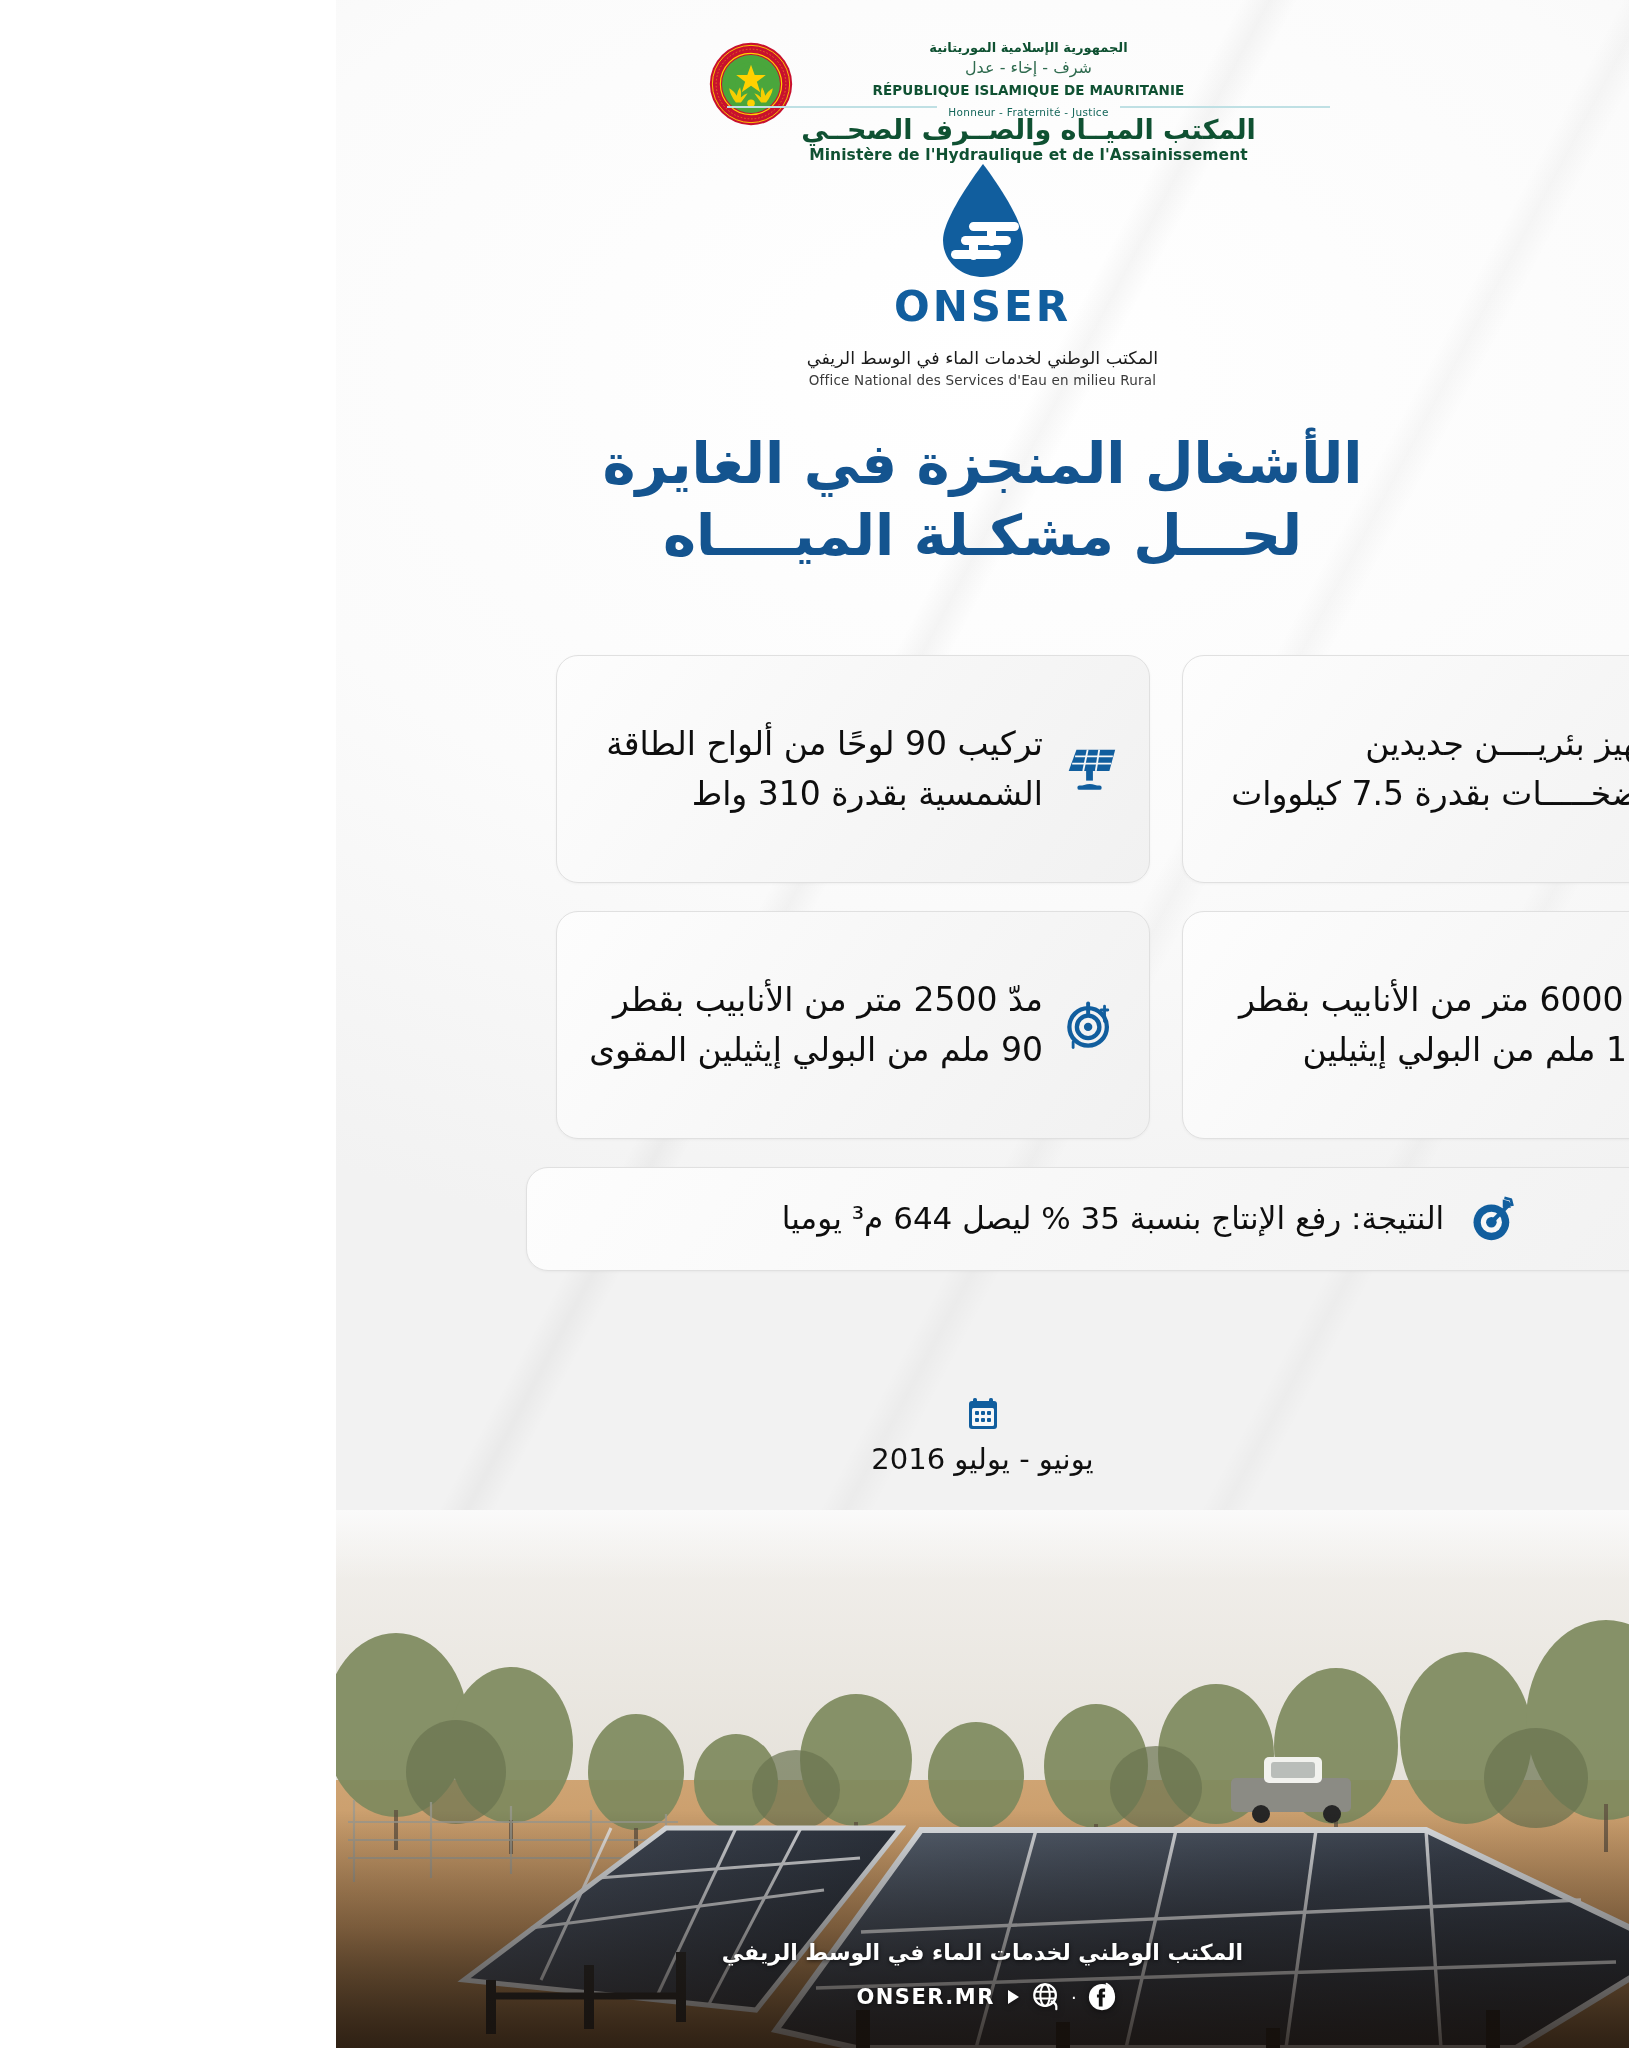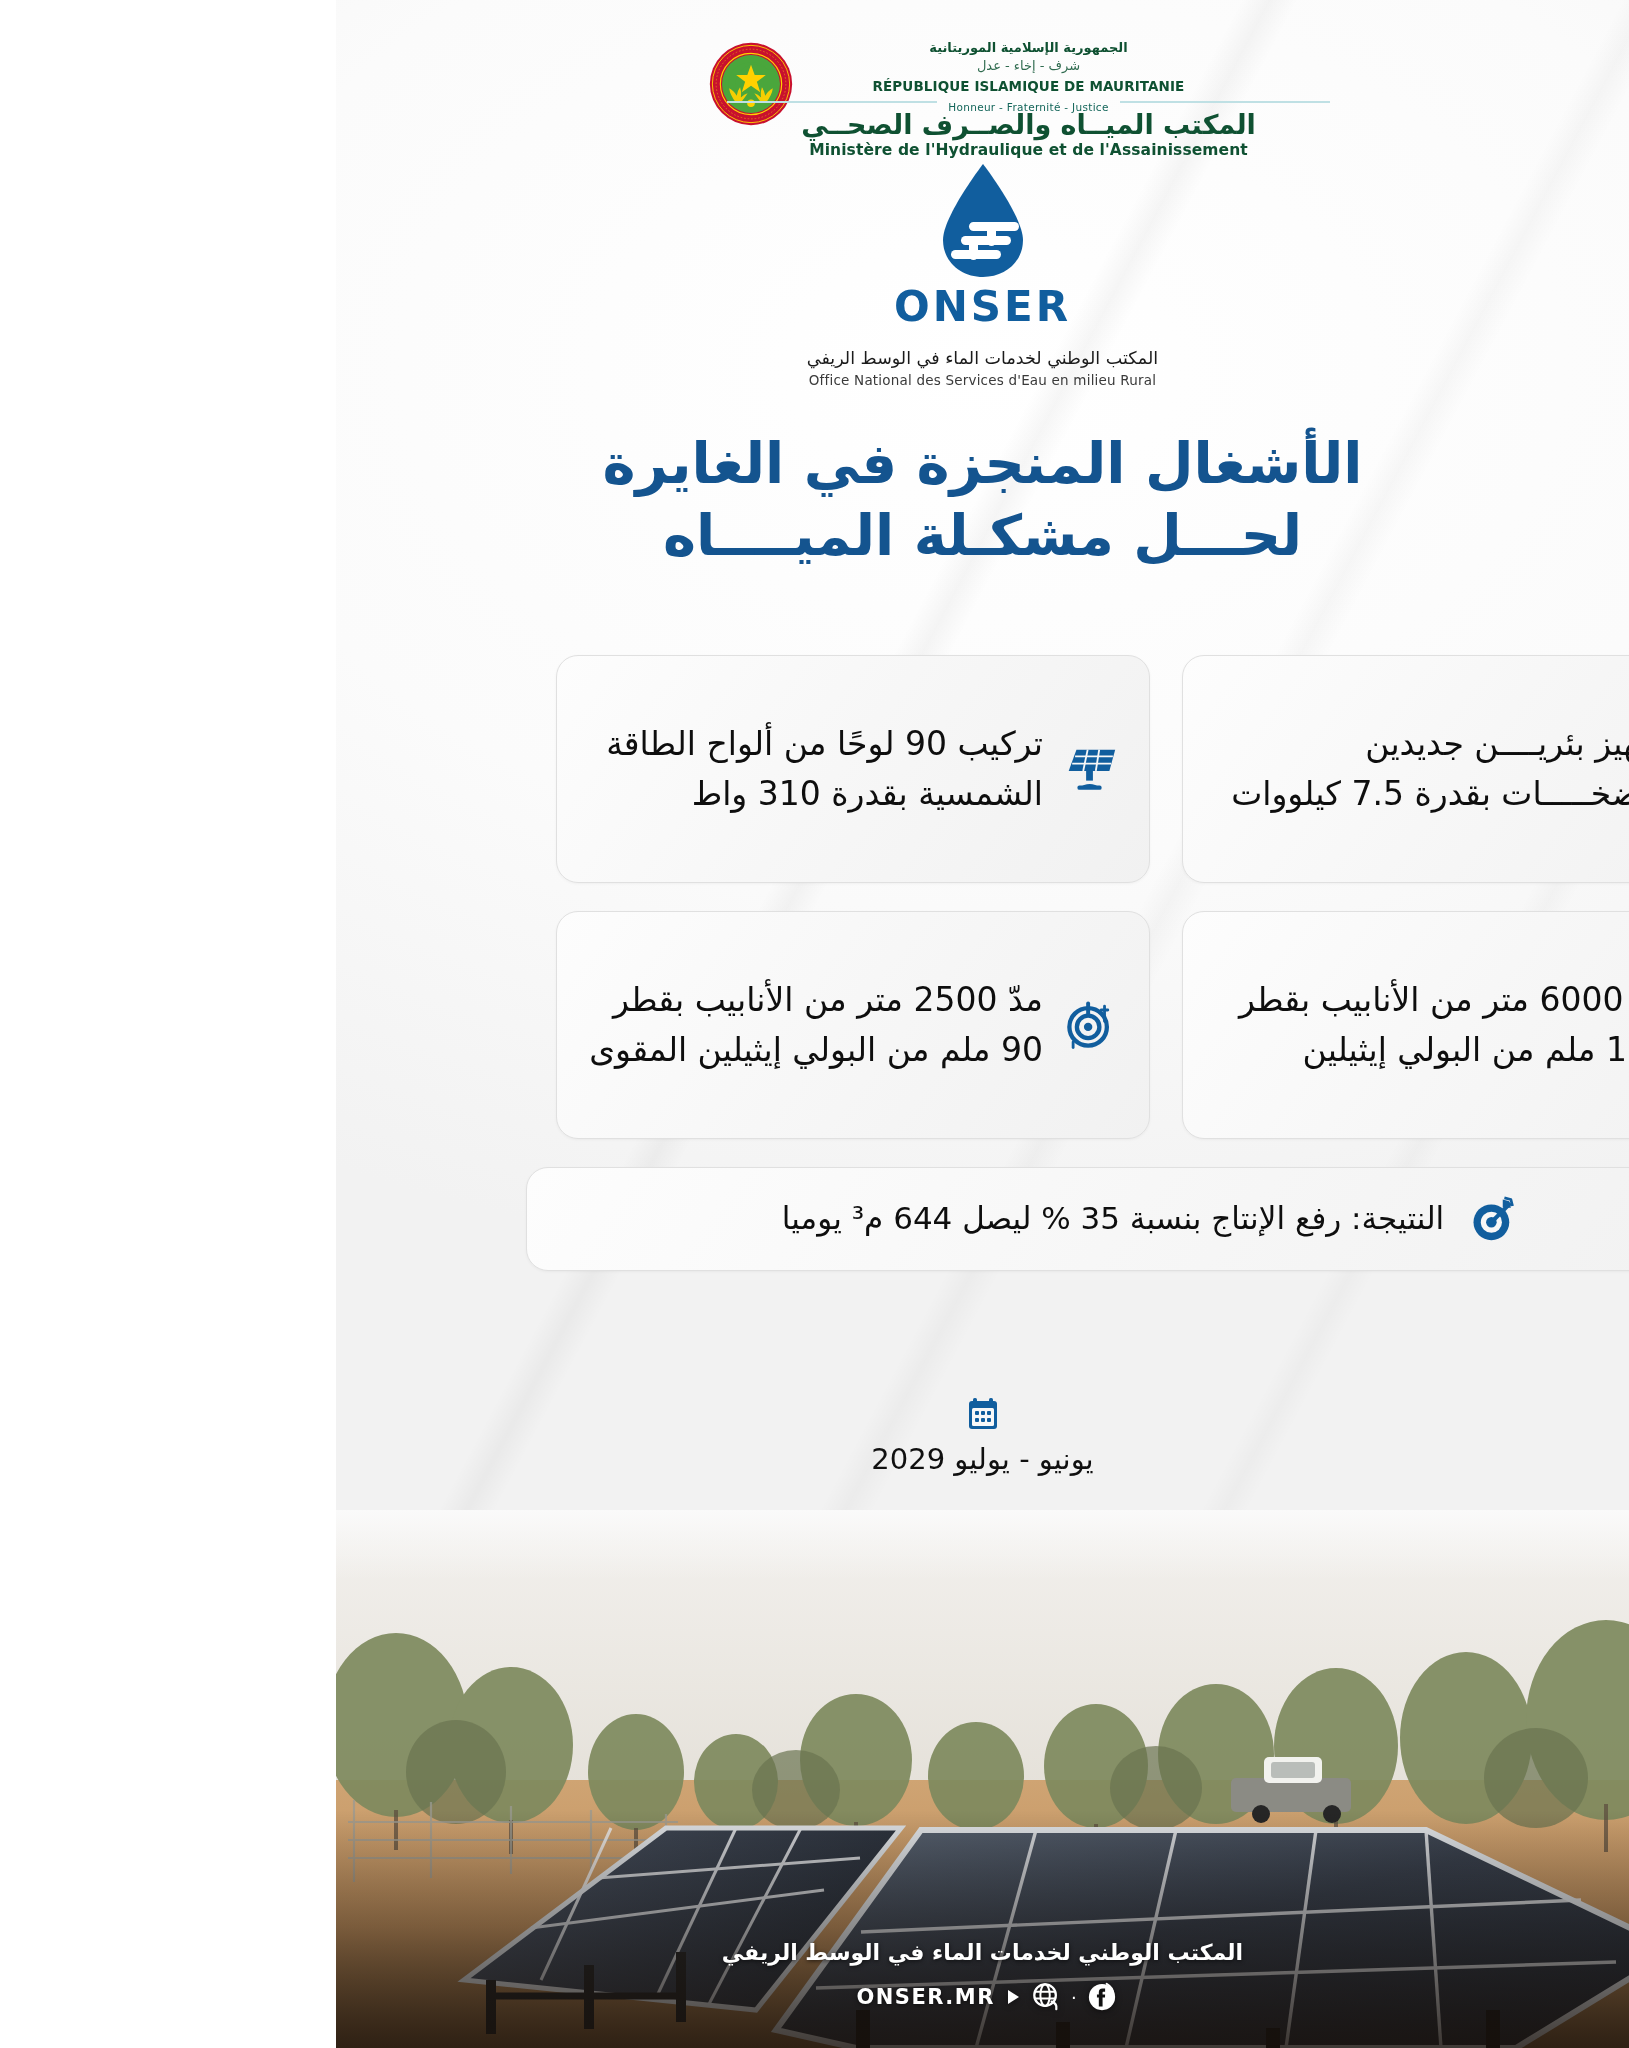--- a/index.html
+++ b/index.html
@@ -25,21 +25,21 @@
   
   .ministry {
     position:absolute; top:34px; left:0; right:0;
     display:flex; justify-content:center; align-items:flex-start; gap:8px;
   }
   .ministry-texts { text-align:center; padding-top:6px; }
   .min-ar-top {
     font-size:13px; font-weight:700; color:#0f5132;
     letter-spacing:.2px; line-height:1.25; direction:rtl;
   }
-  .min-motto-ar { font-size:13px; color:#2f6b4f; line-height:1.5; direction:rtl; }
+  .min-motto-ar { font-size:16px; color:#2f6b4f; line-height:1.5; direction:rtl; }
   .min-fr-top {
     font-size:13.5px; font-weight:700; color:#0f5132;
     letter-spacing:.1px; line-height:1.5; direction:ltr;
   }
   .min-rule-wrap { position:relative; height:11px; }
   .min-rule-wrap::before {
     content:""; position:absolute; top:5px; left:-74px; width:210px; height:2px;
     background:#bfe0e4;
   }
   .min-rule-wrap::after {
@@ -295,21 +295,21 @@
       <rect x="7" y="12" width="22" height="18" rx="1.5" fill="#f8f8f8"></rect>
       <g fill="#115E9E">
         <rect x="10" y="15" width="4" height="4" rx="1"></rect>
         <rect x="16" y="15" width="4" height="4" rx="1"></rect>
         <rect x="22" y="15" width="4" height="4" rx="1"></rect>
         <rect x="10" y="22" width="4" height="4" rx="1"></rect>
         <rect x="16" y="22" width="4" height="4" rx="1"></rect>
         <rect x="22" y="22" width="4" height="4" rx="1"></rect>
       </g>
     </svg>
-    <div class="date-text">يونيو - يوليو 2029</div>
+    <div class="date-text">يونيو - يوليو 2016</div>
   </div>
 
   <div class="photo">
     <svg class="photo-svg" viewBox="0 0 1629 538" preserveAspectRatio="xMidYMid slice">
       <defs>
         <linearGradient id="skyG" x1="0" y1="0" x2="0" y2="1">
           <stop offset="0%" stop-color="#f3f1ee"></stop>
           <stop offset="100%" stop-color="#e4e0d8"></stop>
         </linearGradient>
         <linearGradient id="sandG" x1="0" y1="0" x2="0" y2="1">

